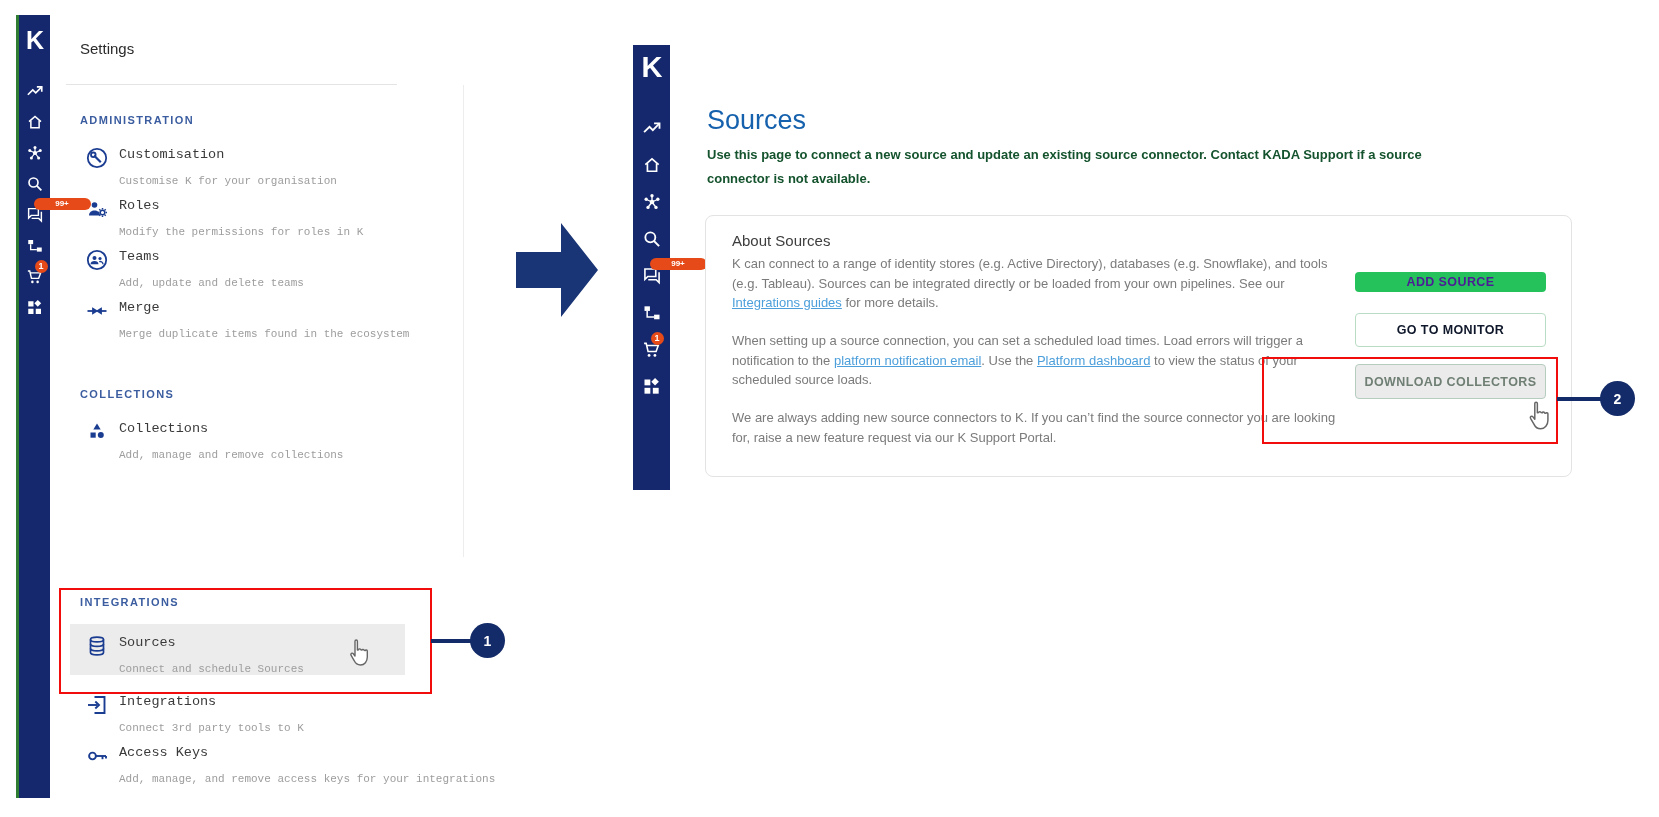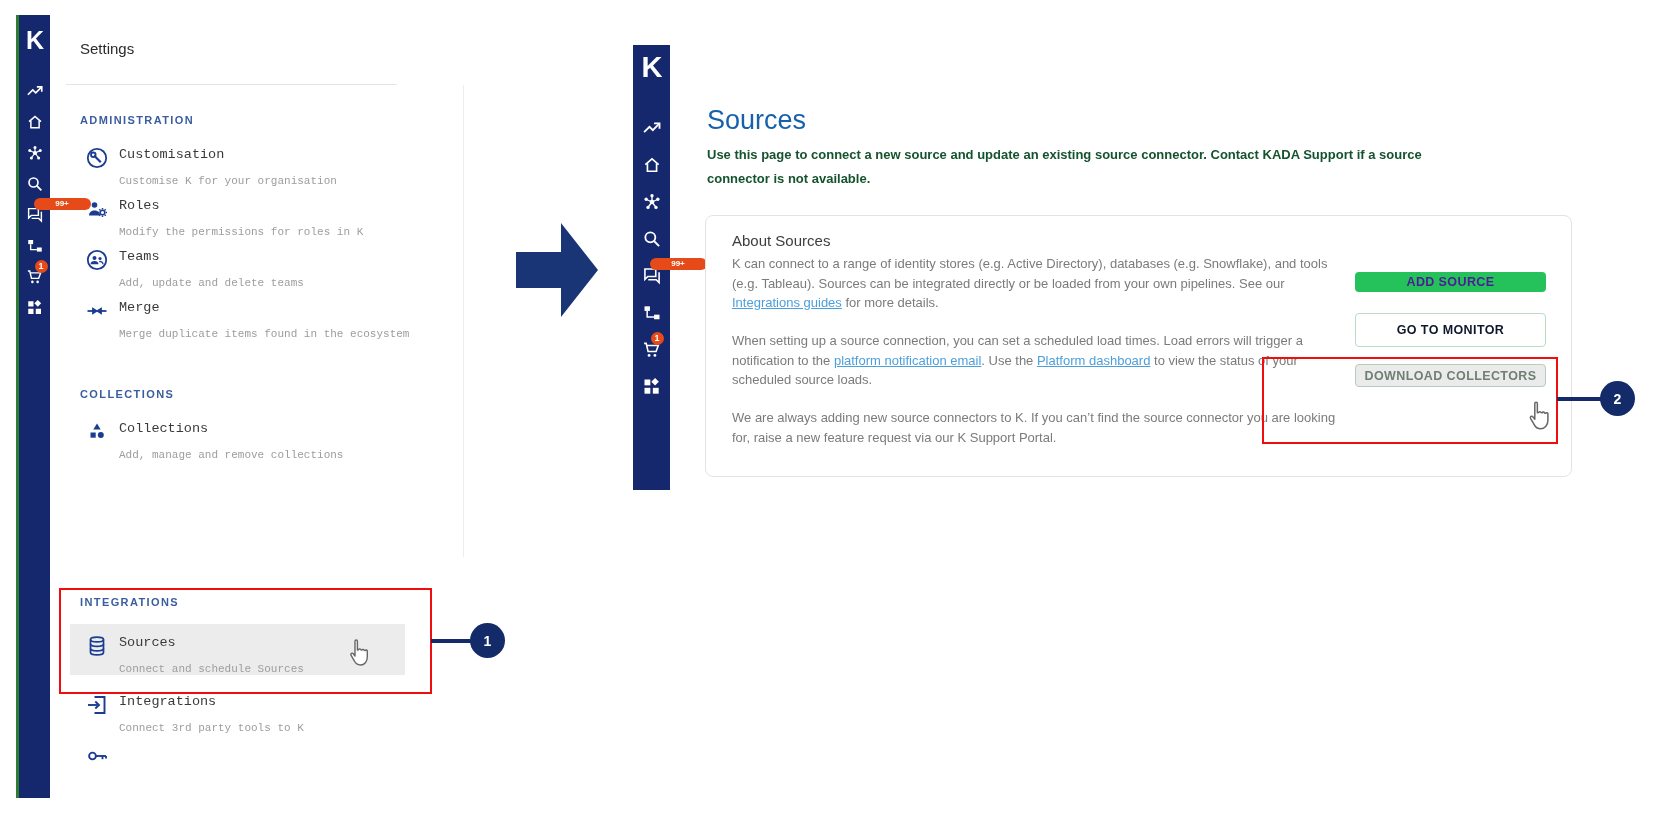--- a/index.html
+++ b/index.html
@@ -42,21 +42,21 @@
   .card{position:absolute;left:705px;top:215px;width:867px;height:262px;background:#fff;
         border:1px solid #e3e3e3;border-radius:8px;box-sizing:border-box;}
   .card-title{position:absolute;left:26px;top:16px;font-size:15px;color:#3d3d3d;}
   .para{position:absolute;left:26px;width:604px;font-size:13px;line-height:19.5px;color:#7b7b7b;}
   .para a{color:#4c9fdb;text-decoration:underline;cursor:pointer;}
   .p1{top:38px;} .p2{top:115px;} .p3{top:192px;}
   .btn{position:absolute;left:649px;width:191px;border-radius:4px;display:flex;align-items:center;justify-content:center;
        font-size:12.5px;font-weight:bold;letter-spacing:.4px;box-sizing:border-box;cursor:pointer;}
   .btn.primary{top:56px;height:20px;background:#25c25c;color:#4c1d95;border:none;}
   .btn.outline{top:97px;height:34px;background:#fff;border:1px solid #b9dcc4;color:#0f172a;}
-  .btn.outline-hover{top:148px;height:23px;background:#ebebeb;border:1px solid #b5cdbf;color:#6f7f74;}
+  .btn.outline-hover{top:148px;height:35px;background:#ebebeb;border:1px solid #b5cdbf;color:#6f7f74;}
 
   
   .redbox{position:absolute;border:2.5px solid #f20d0d;box-sizing:border-box;}
   #redbox1{left:59px;top:588px;width:373px;height:106px;}
   #redbox2{left:1262px;top:357px;width:296px;height:87px;}
   .cline{position:absolute;height:3.5px;background:#132b69;}
   #cline1{left:431px;top:639px;width:41px;}
   #cline2{left:1557px;top:397px;width:45px;}
   .callout{position:absolute;width:35px;height:35px;border-radius:50%;background:#132b69;color:#fff;
            font-size:14px;font-weight:bold;display:flex;align-items:center;justify-content:center;}
@@ -253,20 +253,24 @@
         </div>
         <div class="item">
           <span class="iic"><svg width="24" height="24" viewBox="0 0 24 24">
                 <g fill="none" stroke="#1b3d91" stroke-width="1.9">
                   <circle cx="7.5" cy="12" r="3.4"></circle>
                   <line x1="11" y1="12" x2="21" y2="12"></line>
                   <line x1="17.5" y1="12" x2="17.5" y2="15.2"></line>
                   <line x1="21" y1="12" x2="21" y2="14.5"></line>
                 </g>
               </svg></span>
+          <span>
+              <div class="tt">Access Keys</div>
+          <div class="st">Add, manage, and remove access keys for your integrations</div>
+            </span>
         </div>
       </div>
     </div>
   </div>
 
   <div class="bigarrow">
     <svg width="82" height="98" viewBox="0 0 82 98">
         <polygon points="0,31 45,31 45,2 82,49 45,96 45,67 0,67" fill="#1a3575"></polygon>
       </svg>
   </div>

